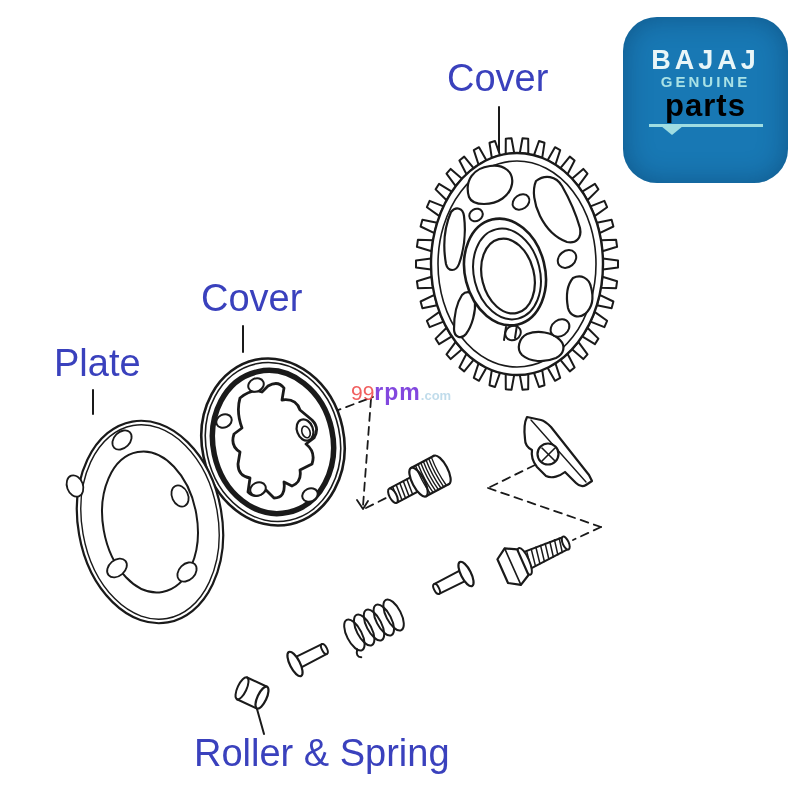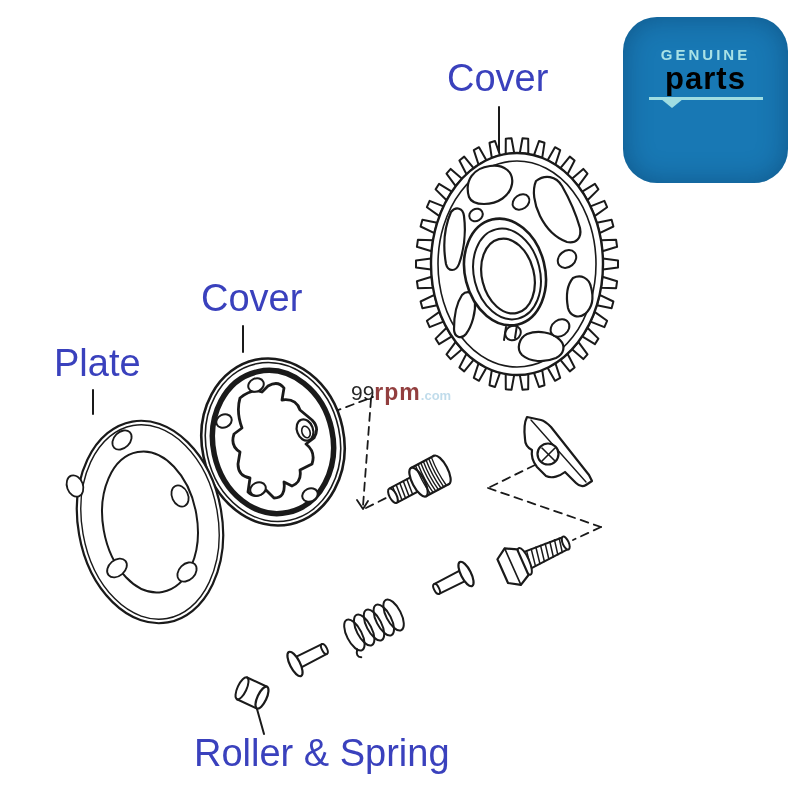--- a/index.html
+++ b/index.html
@@ -224,26 +224,27 @@
       </g>
     </g>
   </svg>
 
   <div class="label" style="left: 447px; top: 57px; color: rgb(58, 65, 189);">Cover</div>
   <div class="label" style="left: 201px; top: 277px; color: rgb(58, 65, 189);">Cover</div>
   <div class="label" style="left: 54px; top: 342px; color: rgb(58, 65, 189);">Plate</div>
   <div class="label" style="left: 194px; top: 732px; color: rgb(58, 65, 189);">Roller &amp; Spring</div>
 
   <div class="watermark">
-    <span class="wm-99" style="color: #000000;">99</span>
-    <span class="wm-rpm" style="color: #7f1d1d;">rpm</span>
+    <span class="wm-99" style="color: #ef4444;">99</span>
+    <span class="wm-rpm" style="color: #6d28d9;">rpm</span>
     <span class="wm-com" style="color: rgb(182, 214, 232);">.com</span>
   </div>
 
   <div class="logo" style="background: rgb(24, 120, 180);">
+    <div class="logo-brand" style="color: rgb(233, 246, 248);">BAJAJ</div>
     <div class="logo-genuine" style="color: rgb(169, 226, 230);">GENUINE</div>
     <div class="logo-parts" style="color: #000000;">parts</div>
     <div class="logo-underline" style="background: rgb(159, 221, 226);">
       <div class="logo-arrow" style="border-top-color: rgb(159, 221, 226);"></div>
     </div>
   </div>
 
 </div>
 
 </body></html>

